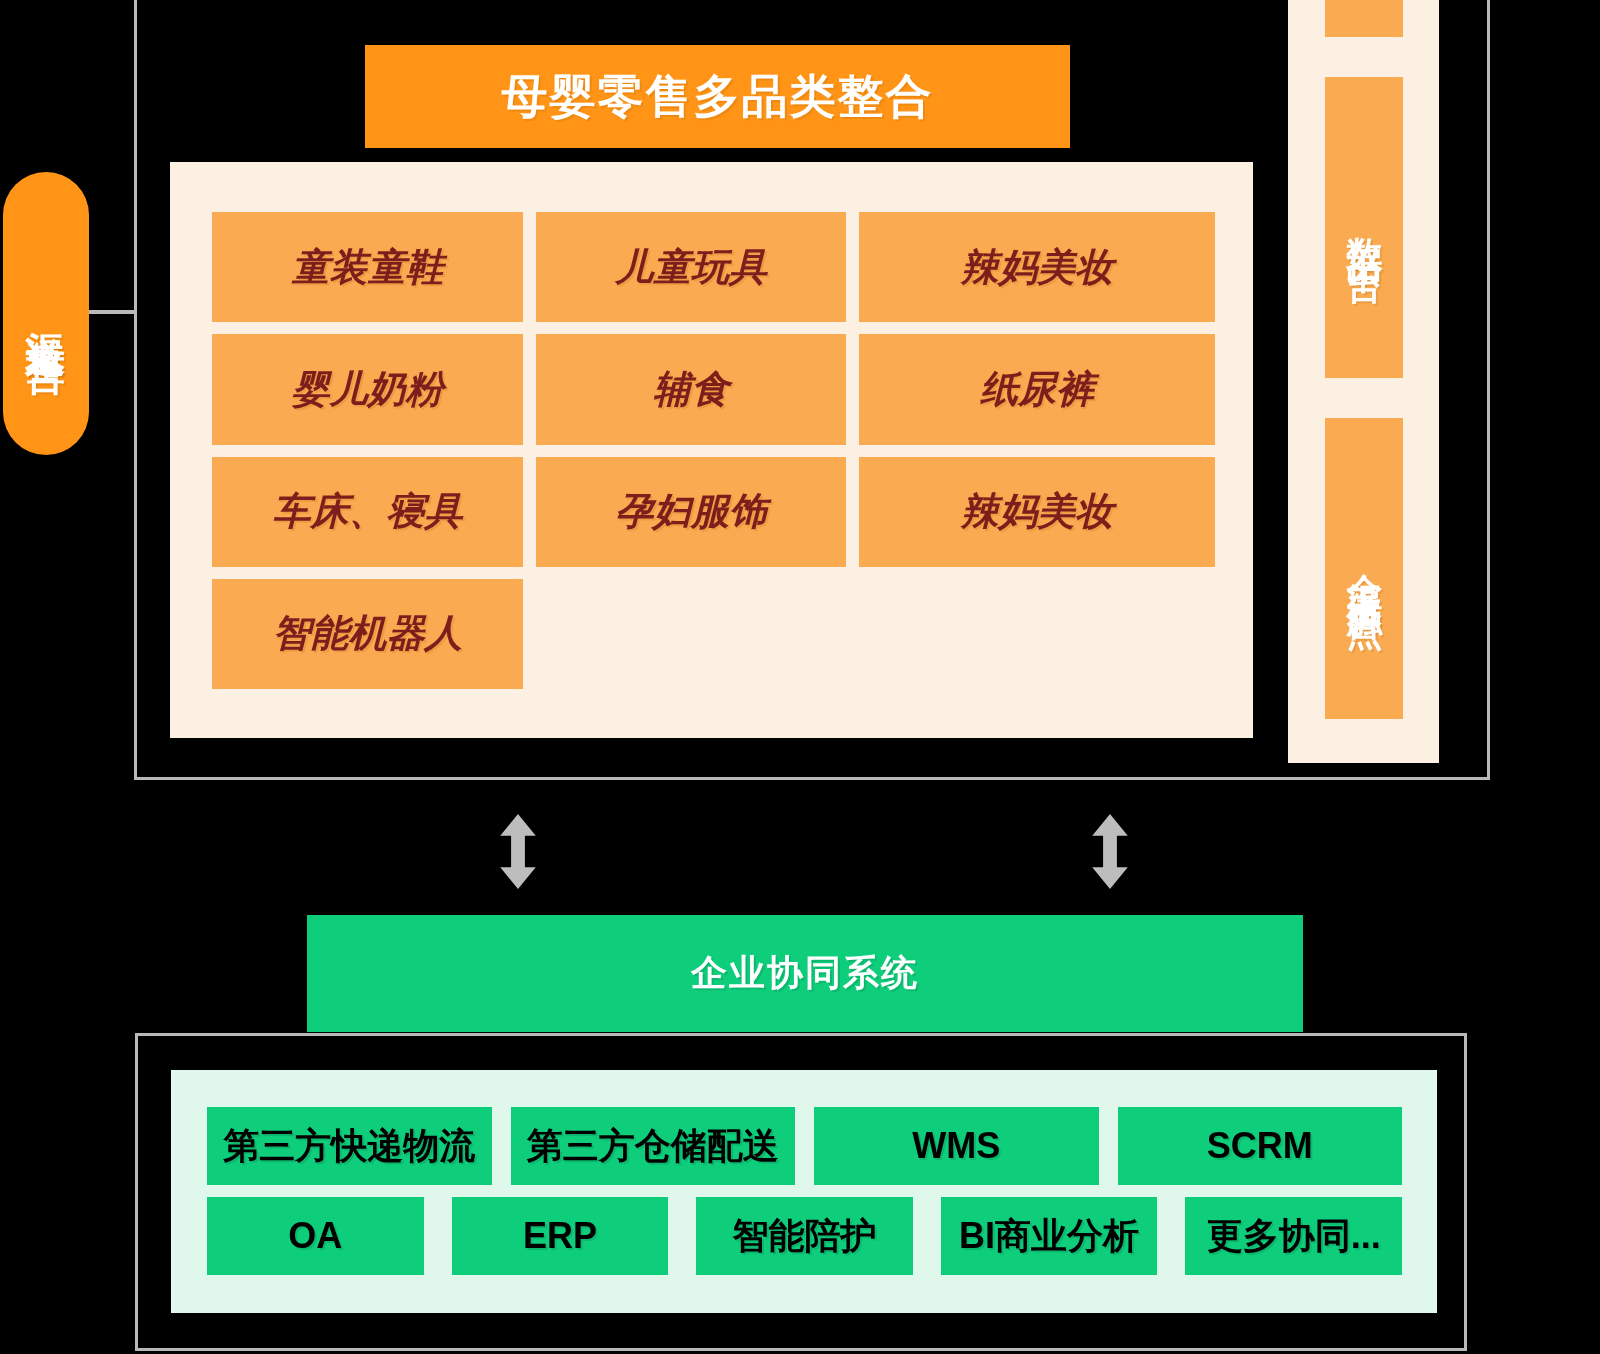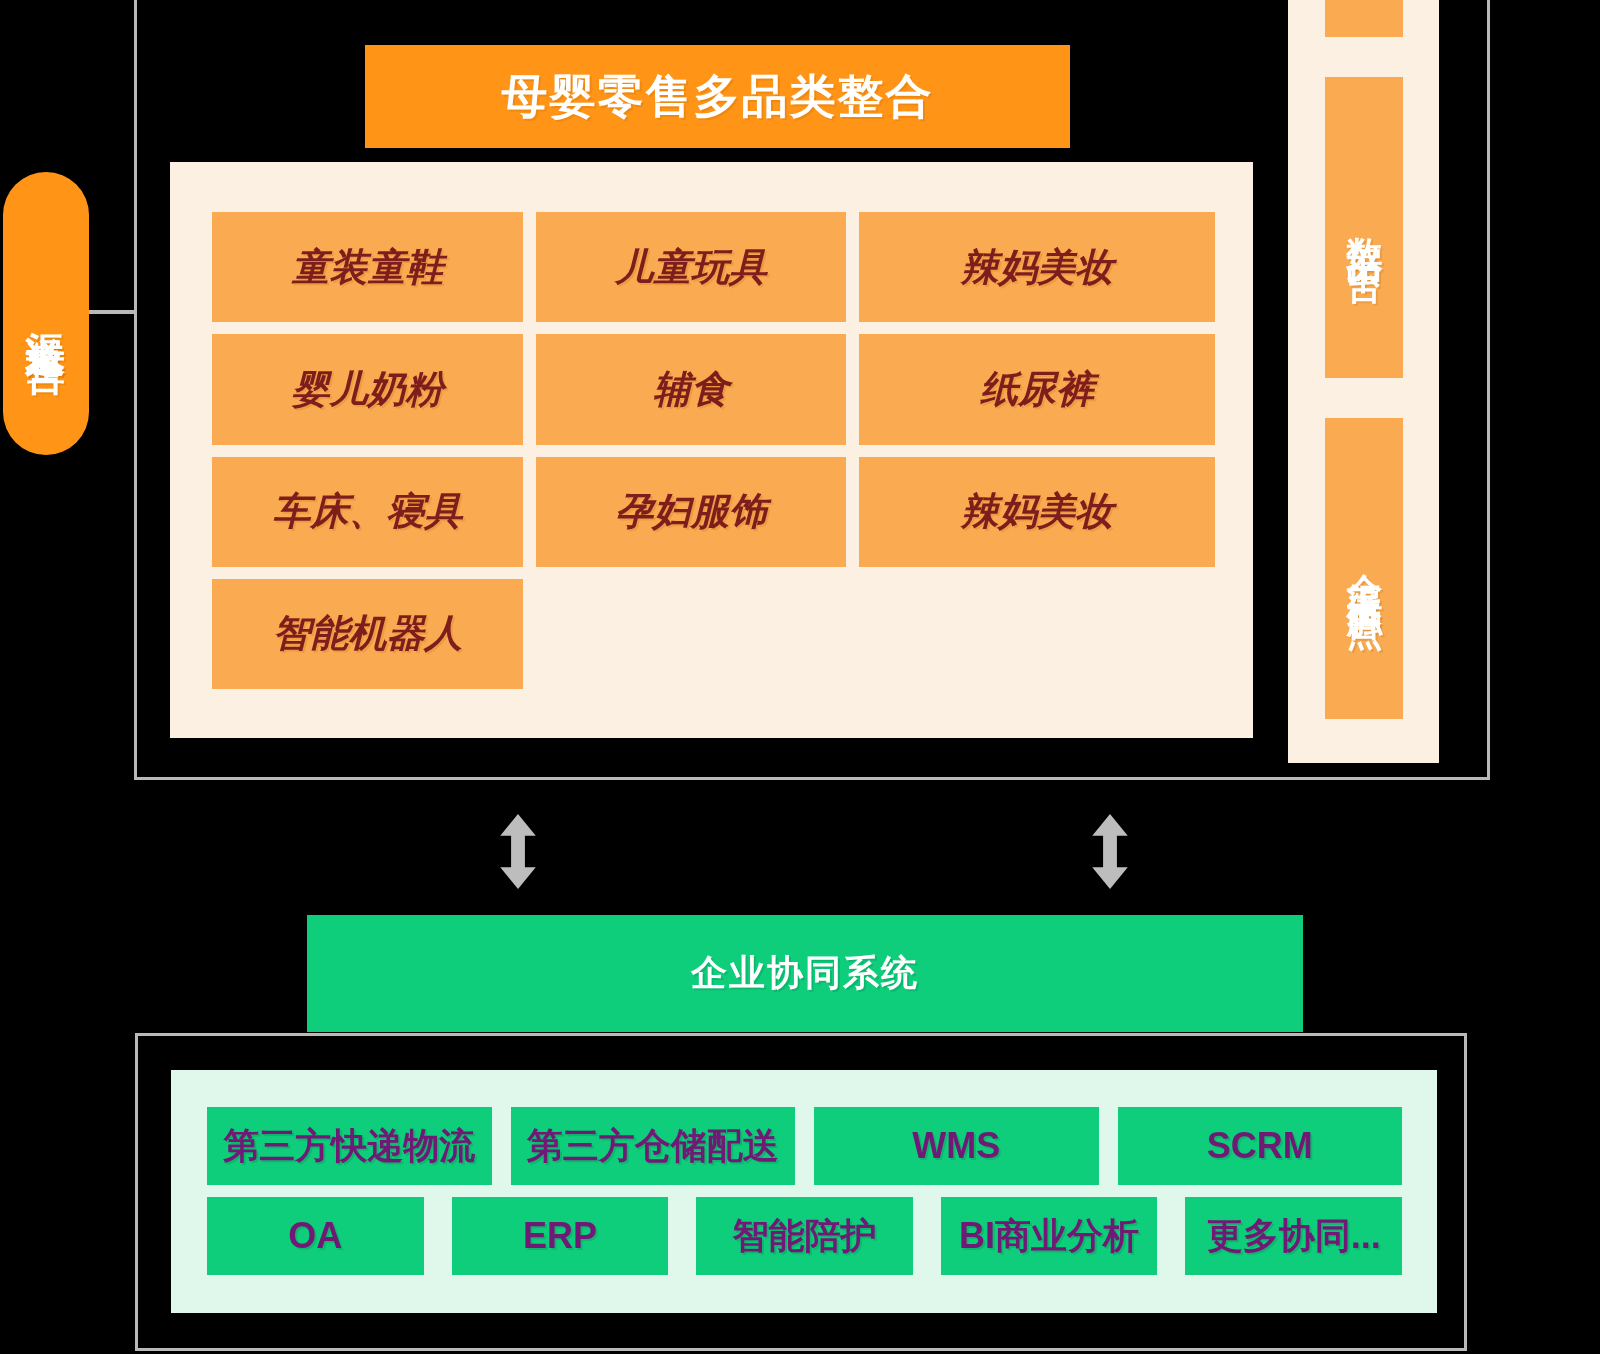--- a/index.html
+++ b/index.html
@@ -81,21 +81,21 @@
     background:var(--green);display:flex;align-items:center;justify-content:center;
     color:#fff;font-weight:bold;font-size:36px;letter-spacing:2px;
     text-shadow:2px 2px 0 rgba(0,100,55,.2);
   }
   #green-panel{position:absolute;left:171px;top:1070px;width:1266px;height:243px;background:var(--green-light);}
   .collab-row{position:absolute;left:207px;width:1195px;height:78px;display:flex;}
   #collab-row1{top:1107px;gap:19px;}
   #collab-row2{top:1197px;gap:28px;}
   .collab-box{
     flex:1;background:var(--green);display:flex;align-items:center;justify-content:center;
-    color:#701a75;font-weight:bold;font-size:36px;
+    color:#000000;font-weight:bold;font-size:36px;
     text-shadow:2px 2px 0 rgba(0,100,55,.2);
   }
 </style>
 </head>
 <body>
 
 <div id="canvas">
 
   <div class="outer-rect" id="outer-top"></div>
 

